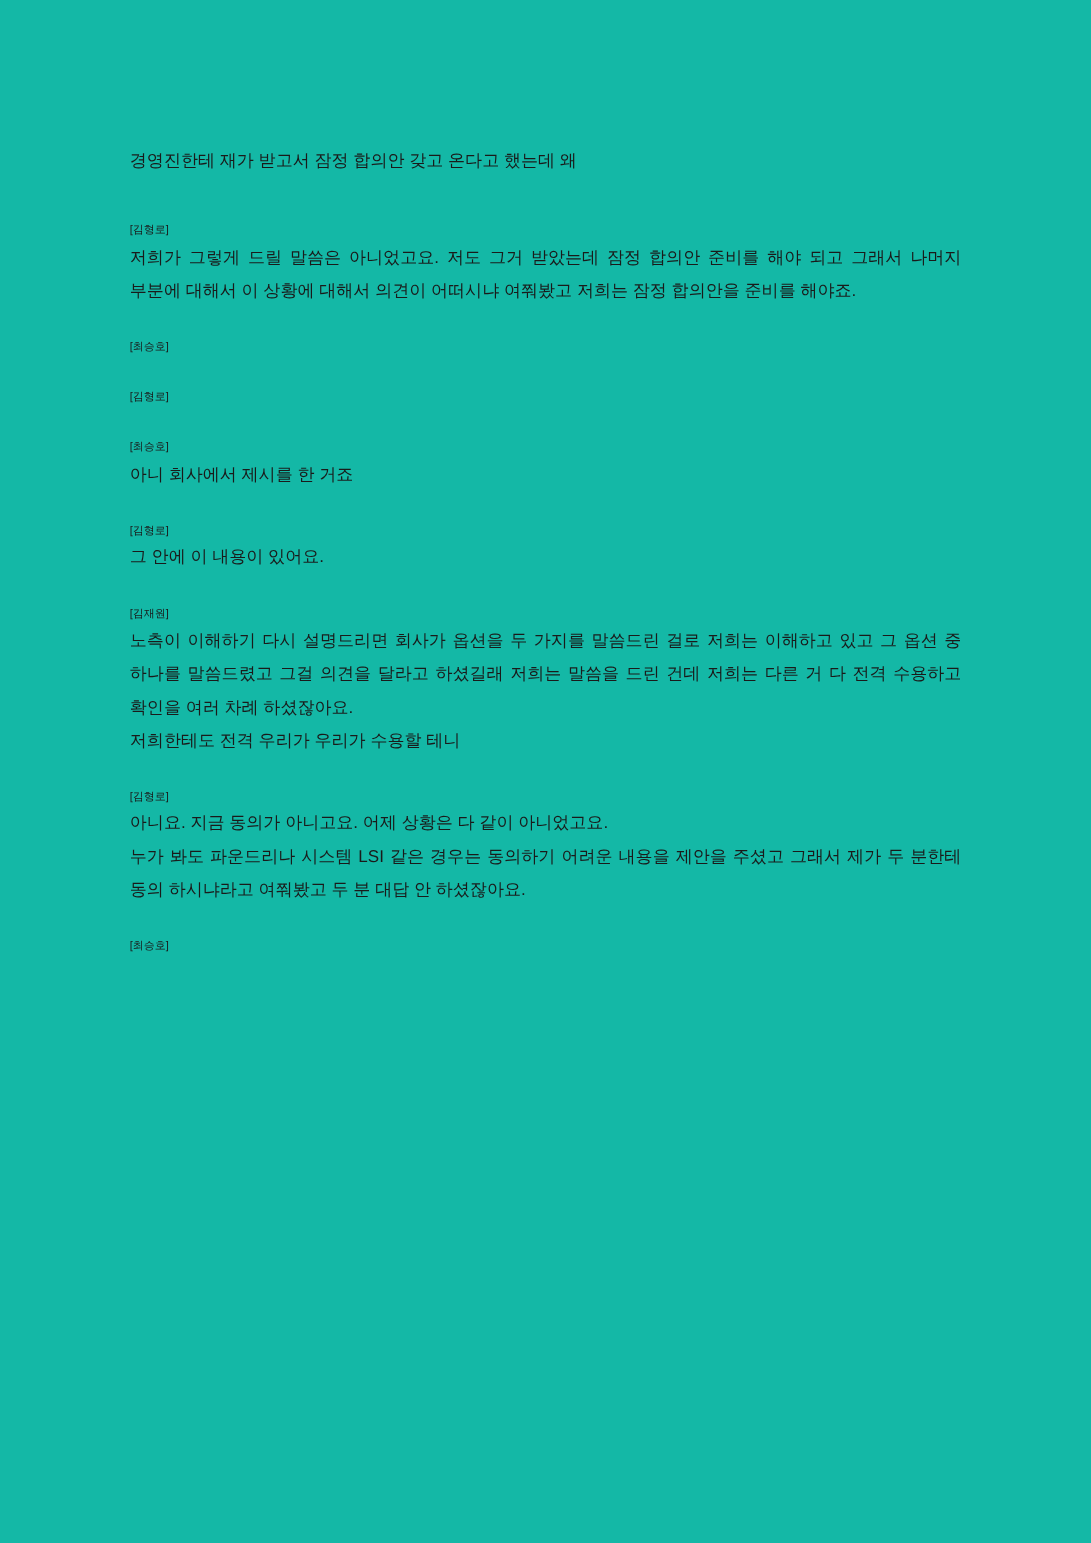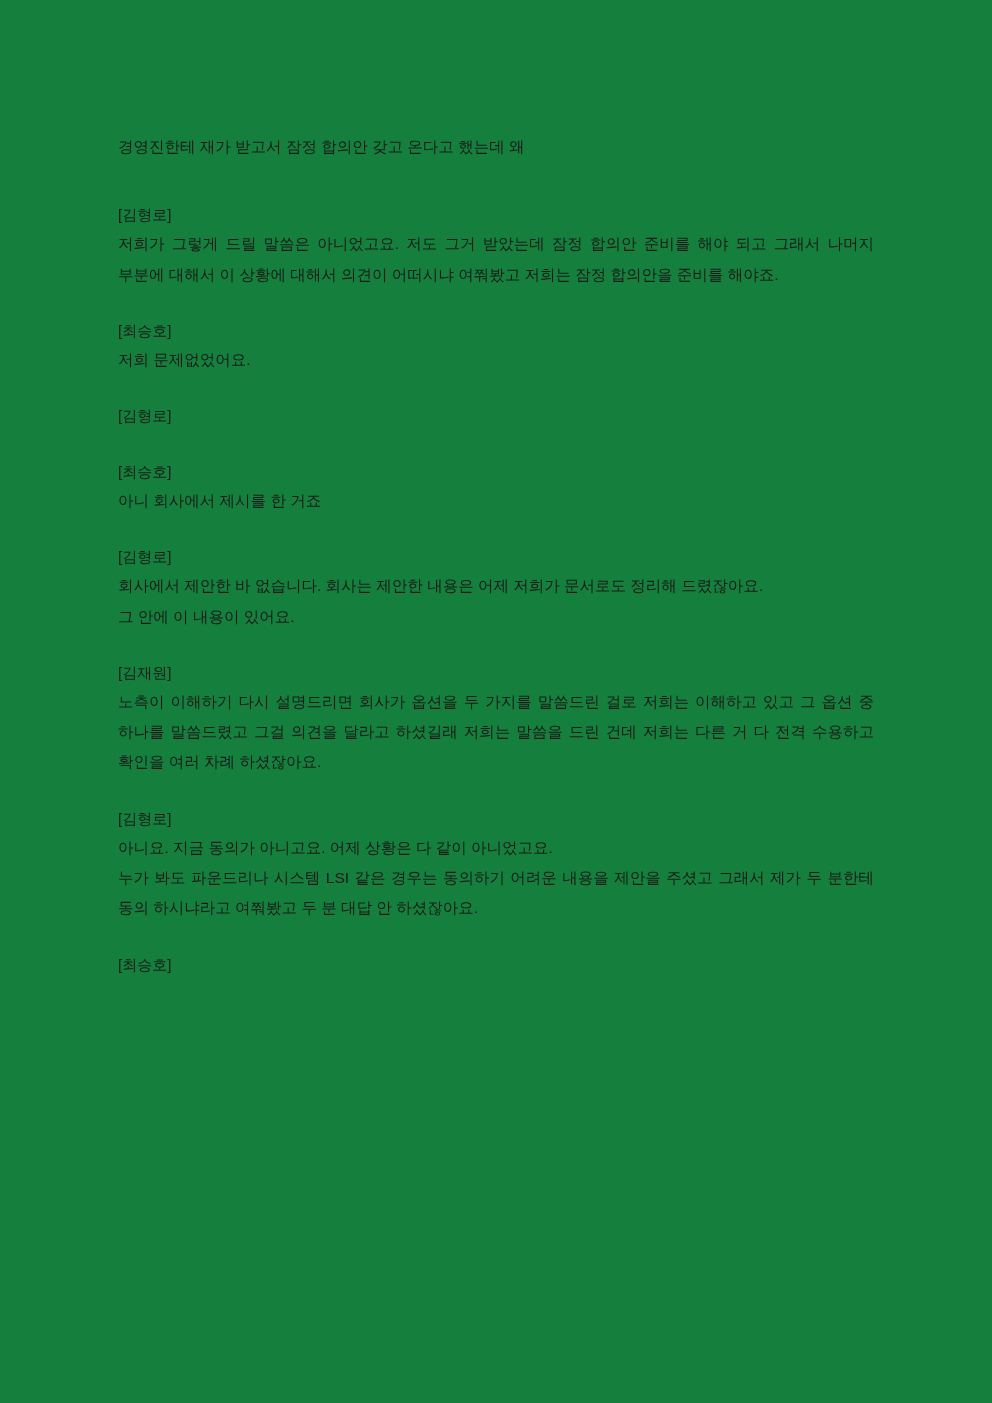--- a/index.html
+++ b/index.html
@@ -11,39 +11,39 @@
     width: 992px;
     min-height: 1403px;
     font-family: "Liberation Sans", sans-serif;
     color: #111111;
   }
   .page {
     box-sizing: border-box;
     width: 992px;
     min-height: 1403px;
     padding: 132px 118px 40px 118px;
-    background: #15803d;
+    background: #14b8a6;
   }
   .doc-body {
     font-size: 15.5px;
     line-height: 1.95;
     color: #1a1a1a;
     text-align: justify;
     text-justify: inter-word;
     word-break: keep-all;
   }
   .block {
     margin: 0 0 26px 0;
   }
   .block:last-child {
     margin-bottom: 0;
   }
   .speaker {
     margin: 0;
-    font-size: 15px;
+    font-size: 10px;
     line-height: 1.95;
     color: #1a1a1a;
   }
   .line {
     margin: 0;
     font-size: 15.5px;
     line-height: 1.95;
     color: #1a1a1a;
     text-align: justify;
     text-justify: inter-word;
@@ -61,41 +61,40 @@
 
     <p class="line opening">경영진한테 재가 받고서 잠정 합의안 갖고 온다고 했는데 왜</p>
 
     <div class="block">
       <p class="speaker">[김형로]</p>
       <p class="line">저희가 그렇게 드릴 말씀은 아니었고요. 저도 그거 받았는데 잠정 합의안 준비를 해야 되고 그래서 나머지 부분에 대해서 이 상황에 대해서 의견이 어떠시냐 여쭤봤고 저희는 잠정 합의안을 준비를 해야죠.</p>
     </div>
 
     <div class="block">
       <p class="speaker">[최승호]</p>
-      <p class="line">저희 문제없었어요.</p>
     </div>
 
     <div class="block">
       <p class="speaker">[김형로]</p>
     </div>
 
     <div class="block">
       <p class="speaker">[최승호]</p>
       <p class="line">아니 회사에서 제시를 한 거죠</p>
     </div>
 
     <div class="block">
       <p class="speaker">[김형로]</p>
-      <p class="line">회사에서 제안한 바 없습니다. 회사는 제안한 내용은 어제 저희가 문서로도 정리해 드렸잖아요.</p>
       <p class="line">그 안에 이 내용이 있어요.</p>
     </div>
 
     <div class="block">
       <p class="speaker">[김재원]</p>
       <p class="line">노측이 이해하기 다시 설명드리면 회사가 옵션을 두 가지를 말씀드린 걸로 저희는 이해하고 있고 그 옵션 중 하나를 말씀드렸고 그걸 의견을 달라고 하셨길래 저희는 말씀을 드린 건데 저희는 다른 거 다 전격 수용하고 확인을 여러 차례 하셨잖아요.</p>
+      <p class="line">저희한테도 전격 우리가 우리가 수용할 테니</p>
     </div>
 
     <div class="block">
       <p class="speaker">[김형로]</p>
       <p class="line">아니요. 지금 동의가 아니고요. 어제 상황은 다 같이 아니었고요.</p>
       <p class="line">누가 봐도 파운드리나 시스템 LSI 같은 경우는 동의하기 어려운 내용을 제안을 주셨고 그래서 제가 두 분한테 동의 하시냐라고 여쭤봤고 두 분 대답 안 하셨잖아요.</p>
     </div>
 
     <div class="block">
       <p class="speaker">[최승호]</p>

